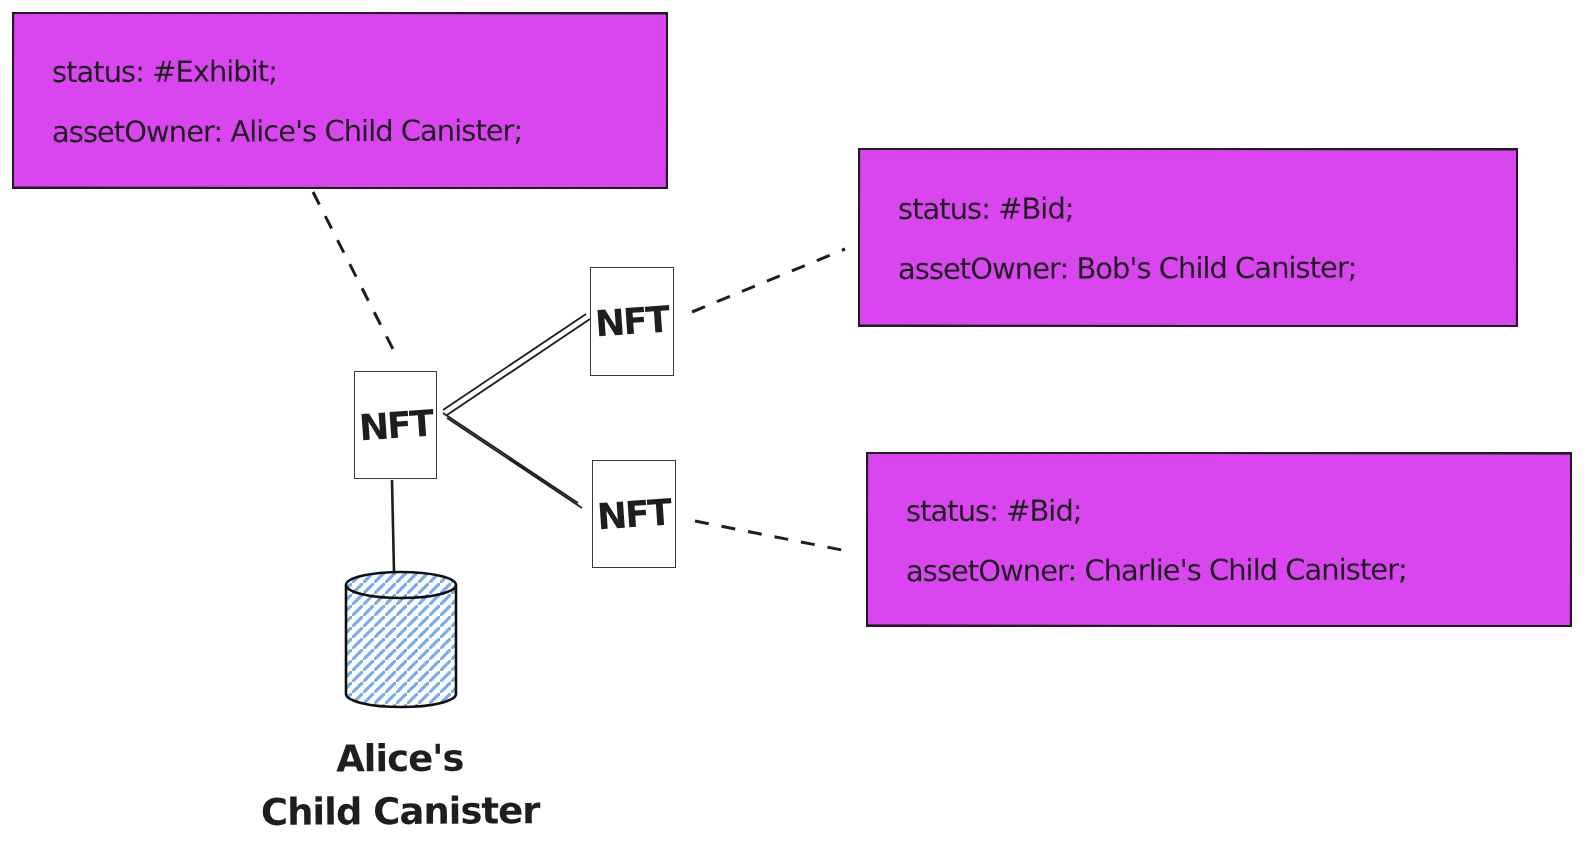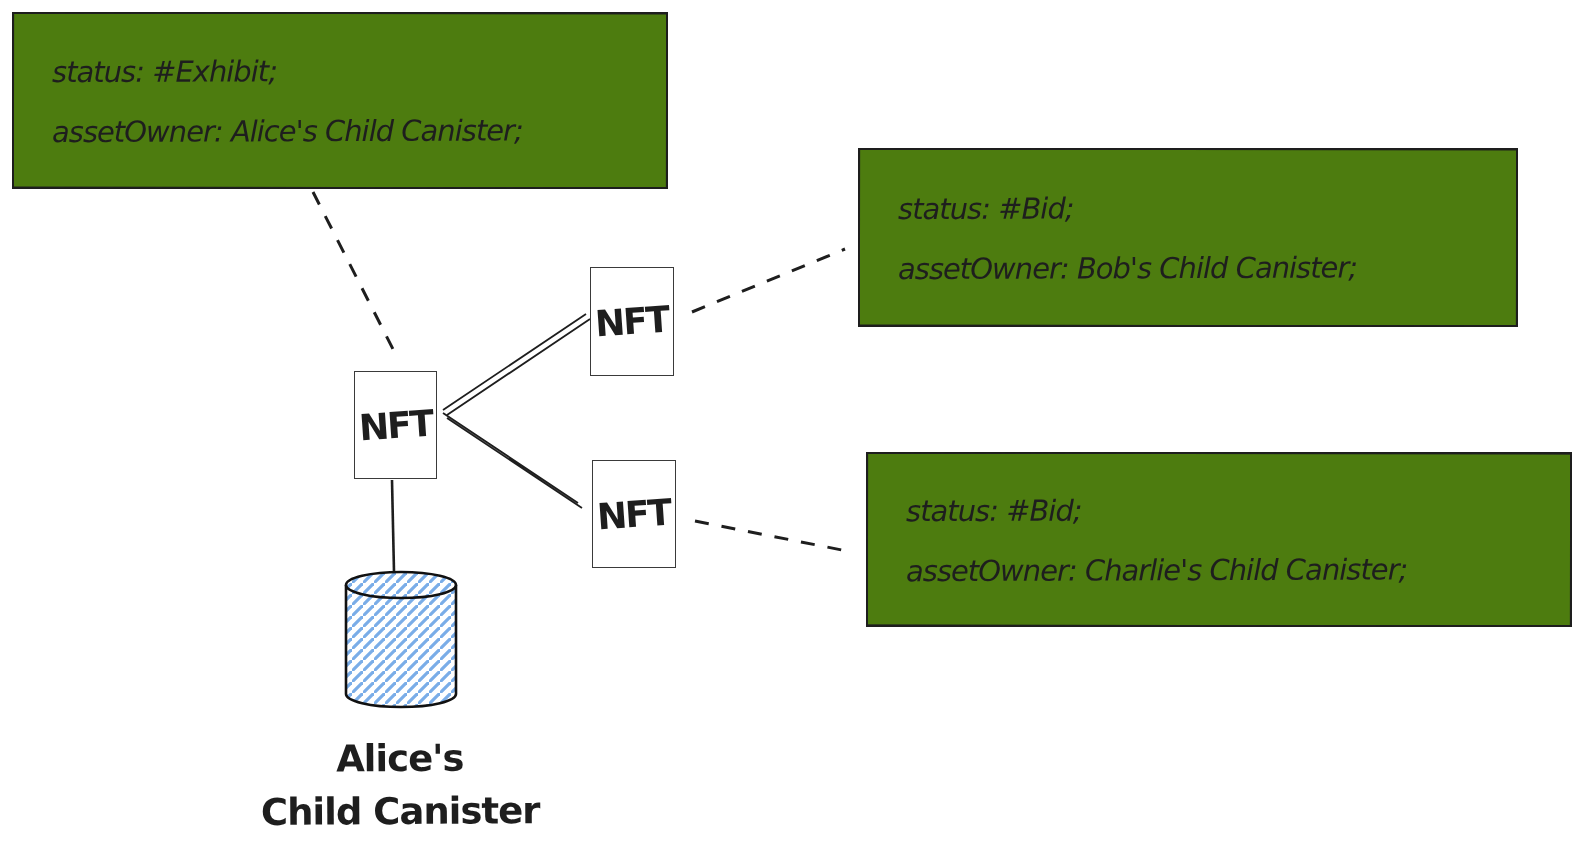--- a/index.html
+++ b/index.html
@@ -18,27 +18,26 @@
   }
   #wires{position:absolute;left:0;top:0;width:1588px;height:850px;}
   .connector{stroke:var(--stroke);fill:none;}
   .connector.dashed{stroke-width:3;stroke-dasharray:14 13;stroke-linecap:butt;}
   .connector.solid{stroke-width:1.8;}
   .cyl-outline{stroke:#111;stroke-width:2.6;}
   .hatch-line{stroke:var(--hatch);stroke-width:3.2;fill:none;}
 
   .anno-box{
     position:absolute;
-    background:#4d7c0f;
+    background:#d946ef;
     border:2px solid var(--stroke);
     box-sizing:border-box;
     display:flex;flex-direction:column;justify-content:center;
     gap:26px;
     padding-left:38px;
-    font-style:italic;
   }
   
   .anno-box::after{
     content:"";position:absolute;inset:-1px;
     border:1.4px solid rgba(30,30,30,.65);
     transform:rotate(.15deg);
     pointer-events:none;
   }
   .anno-line{
     font-size:29px;

